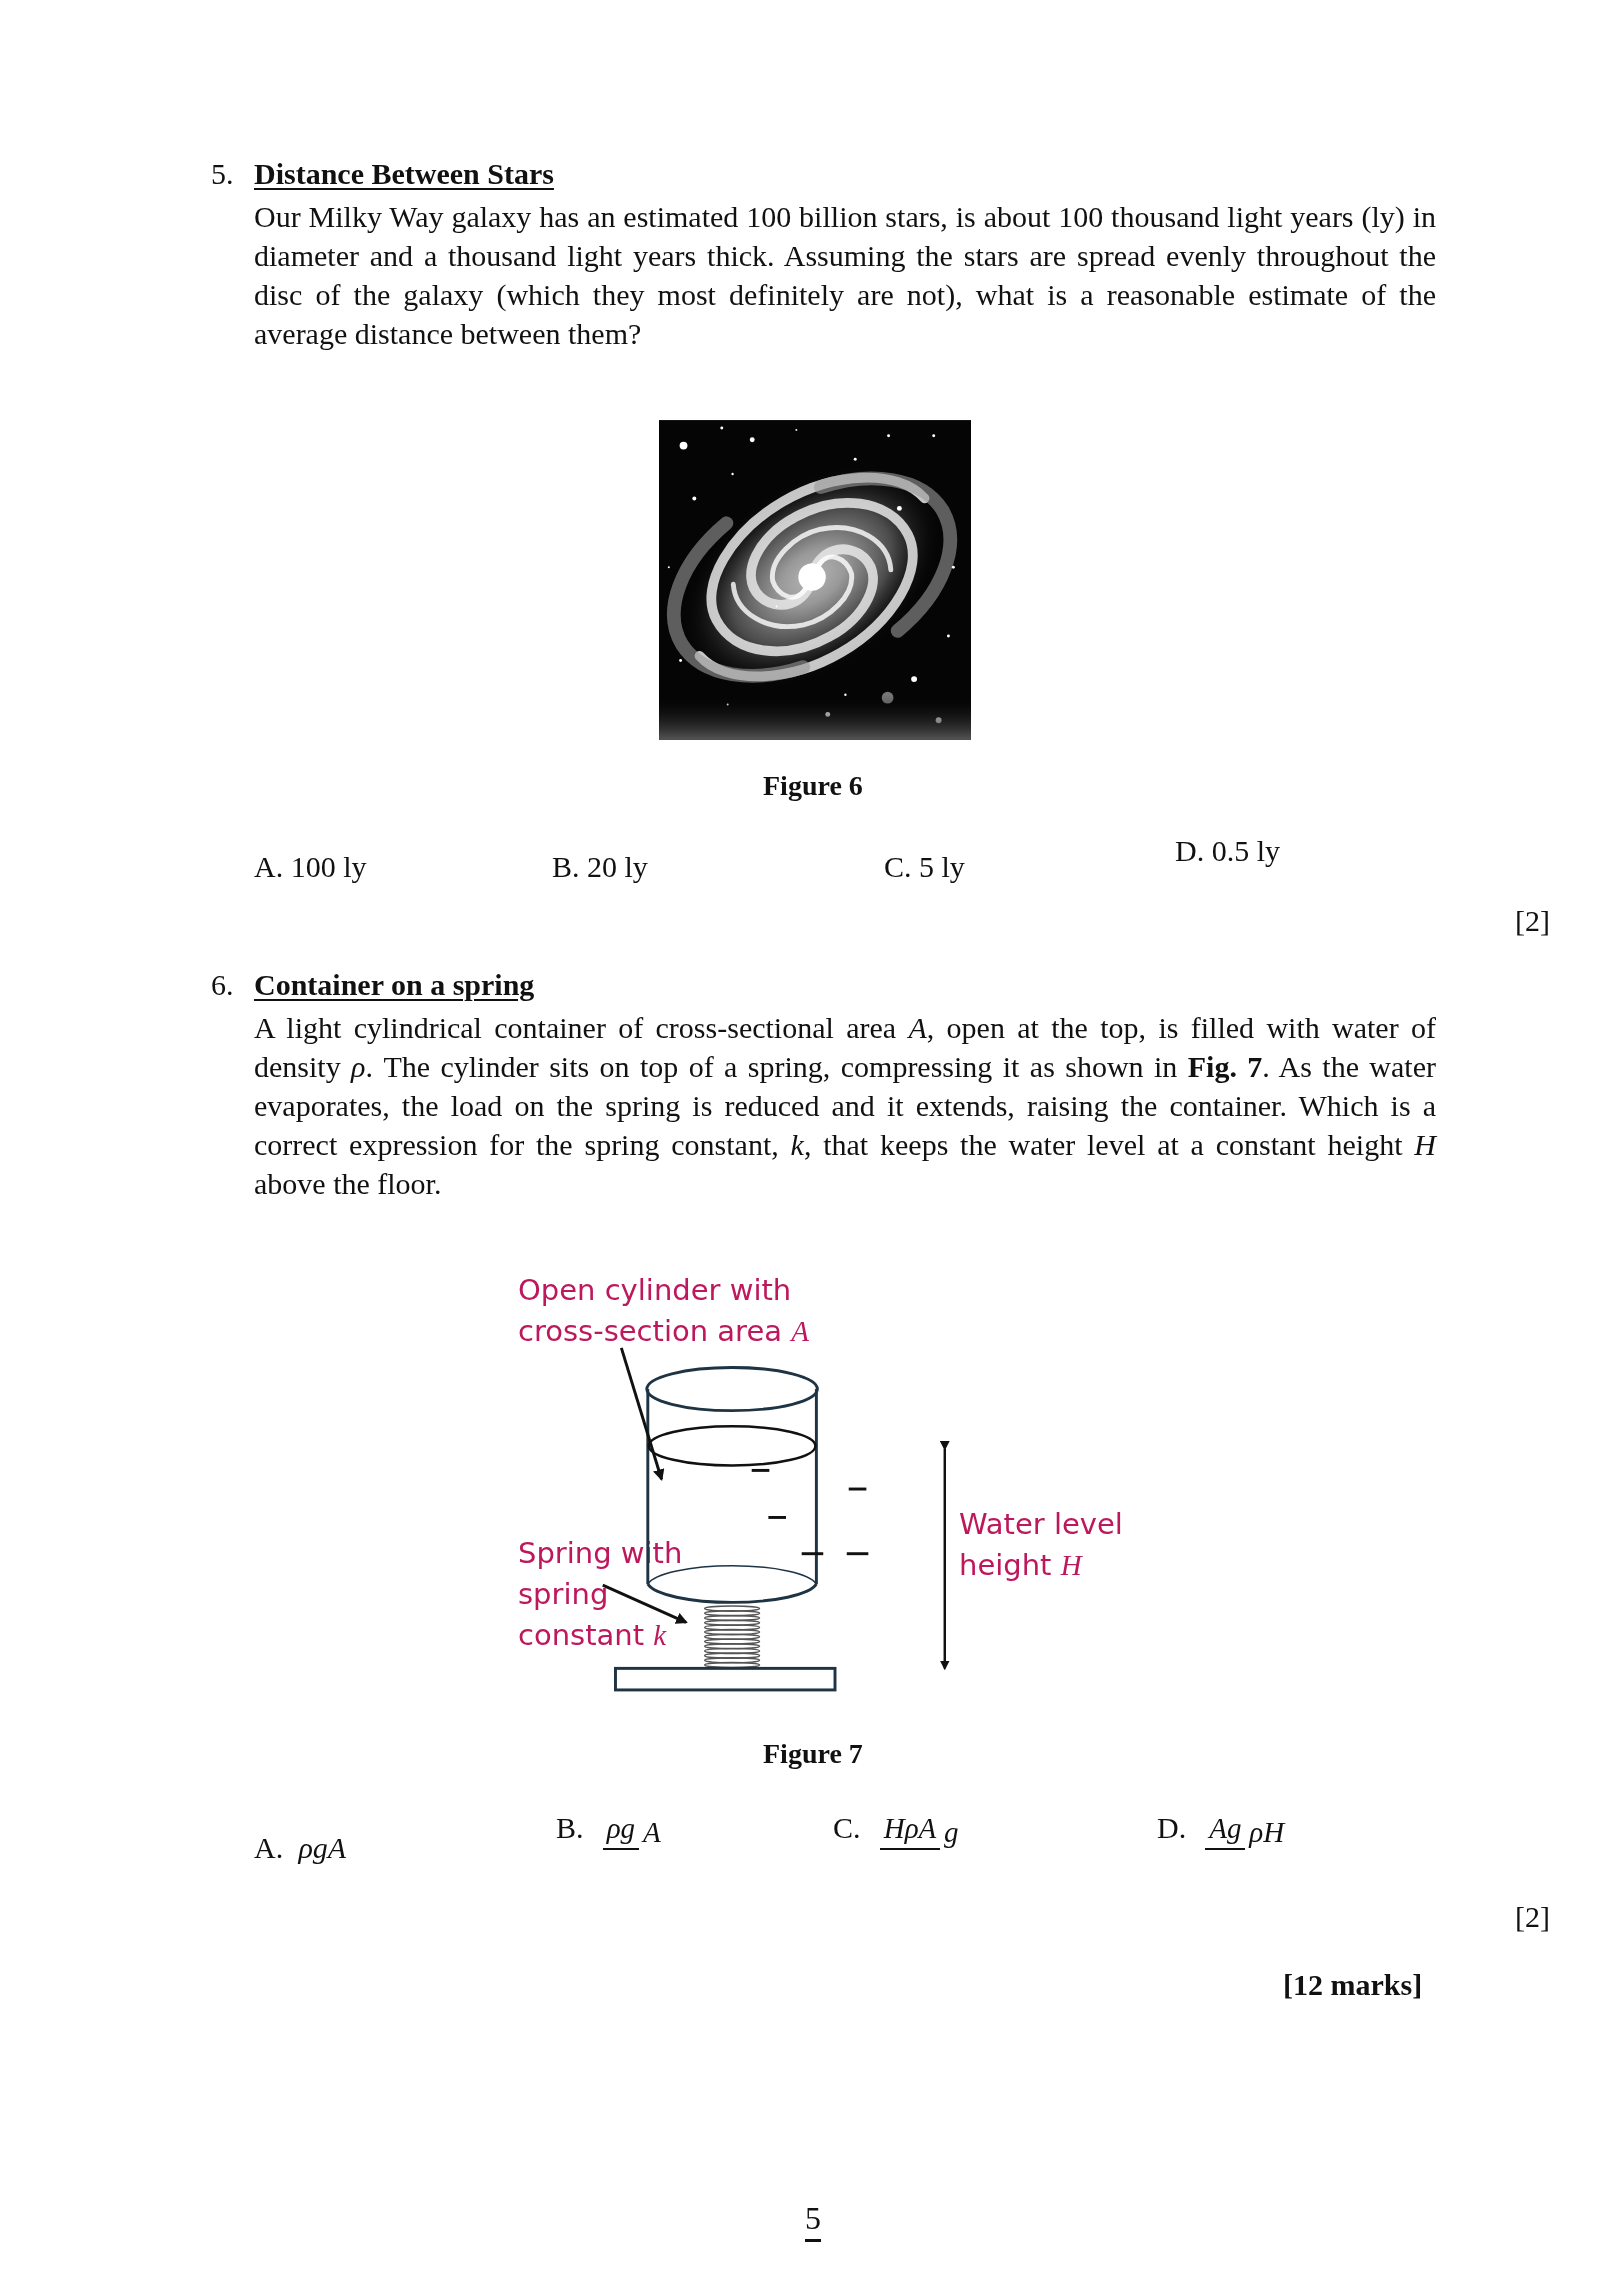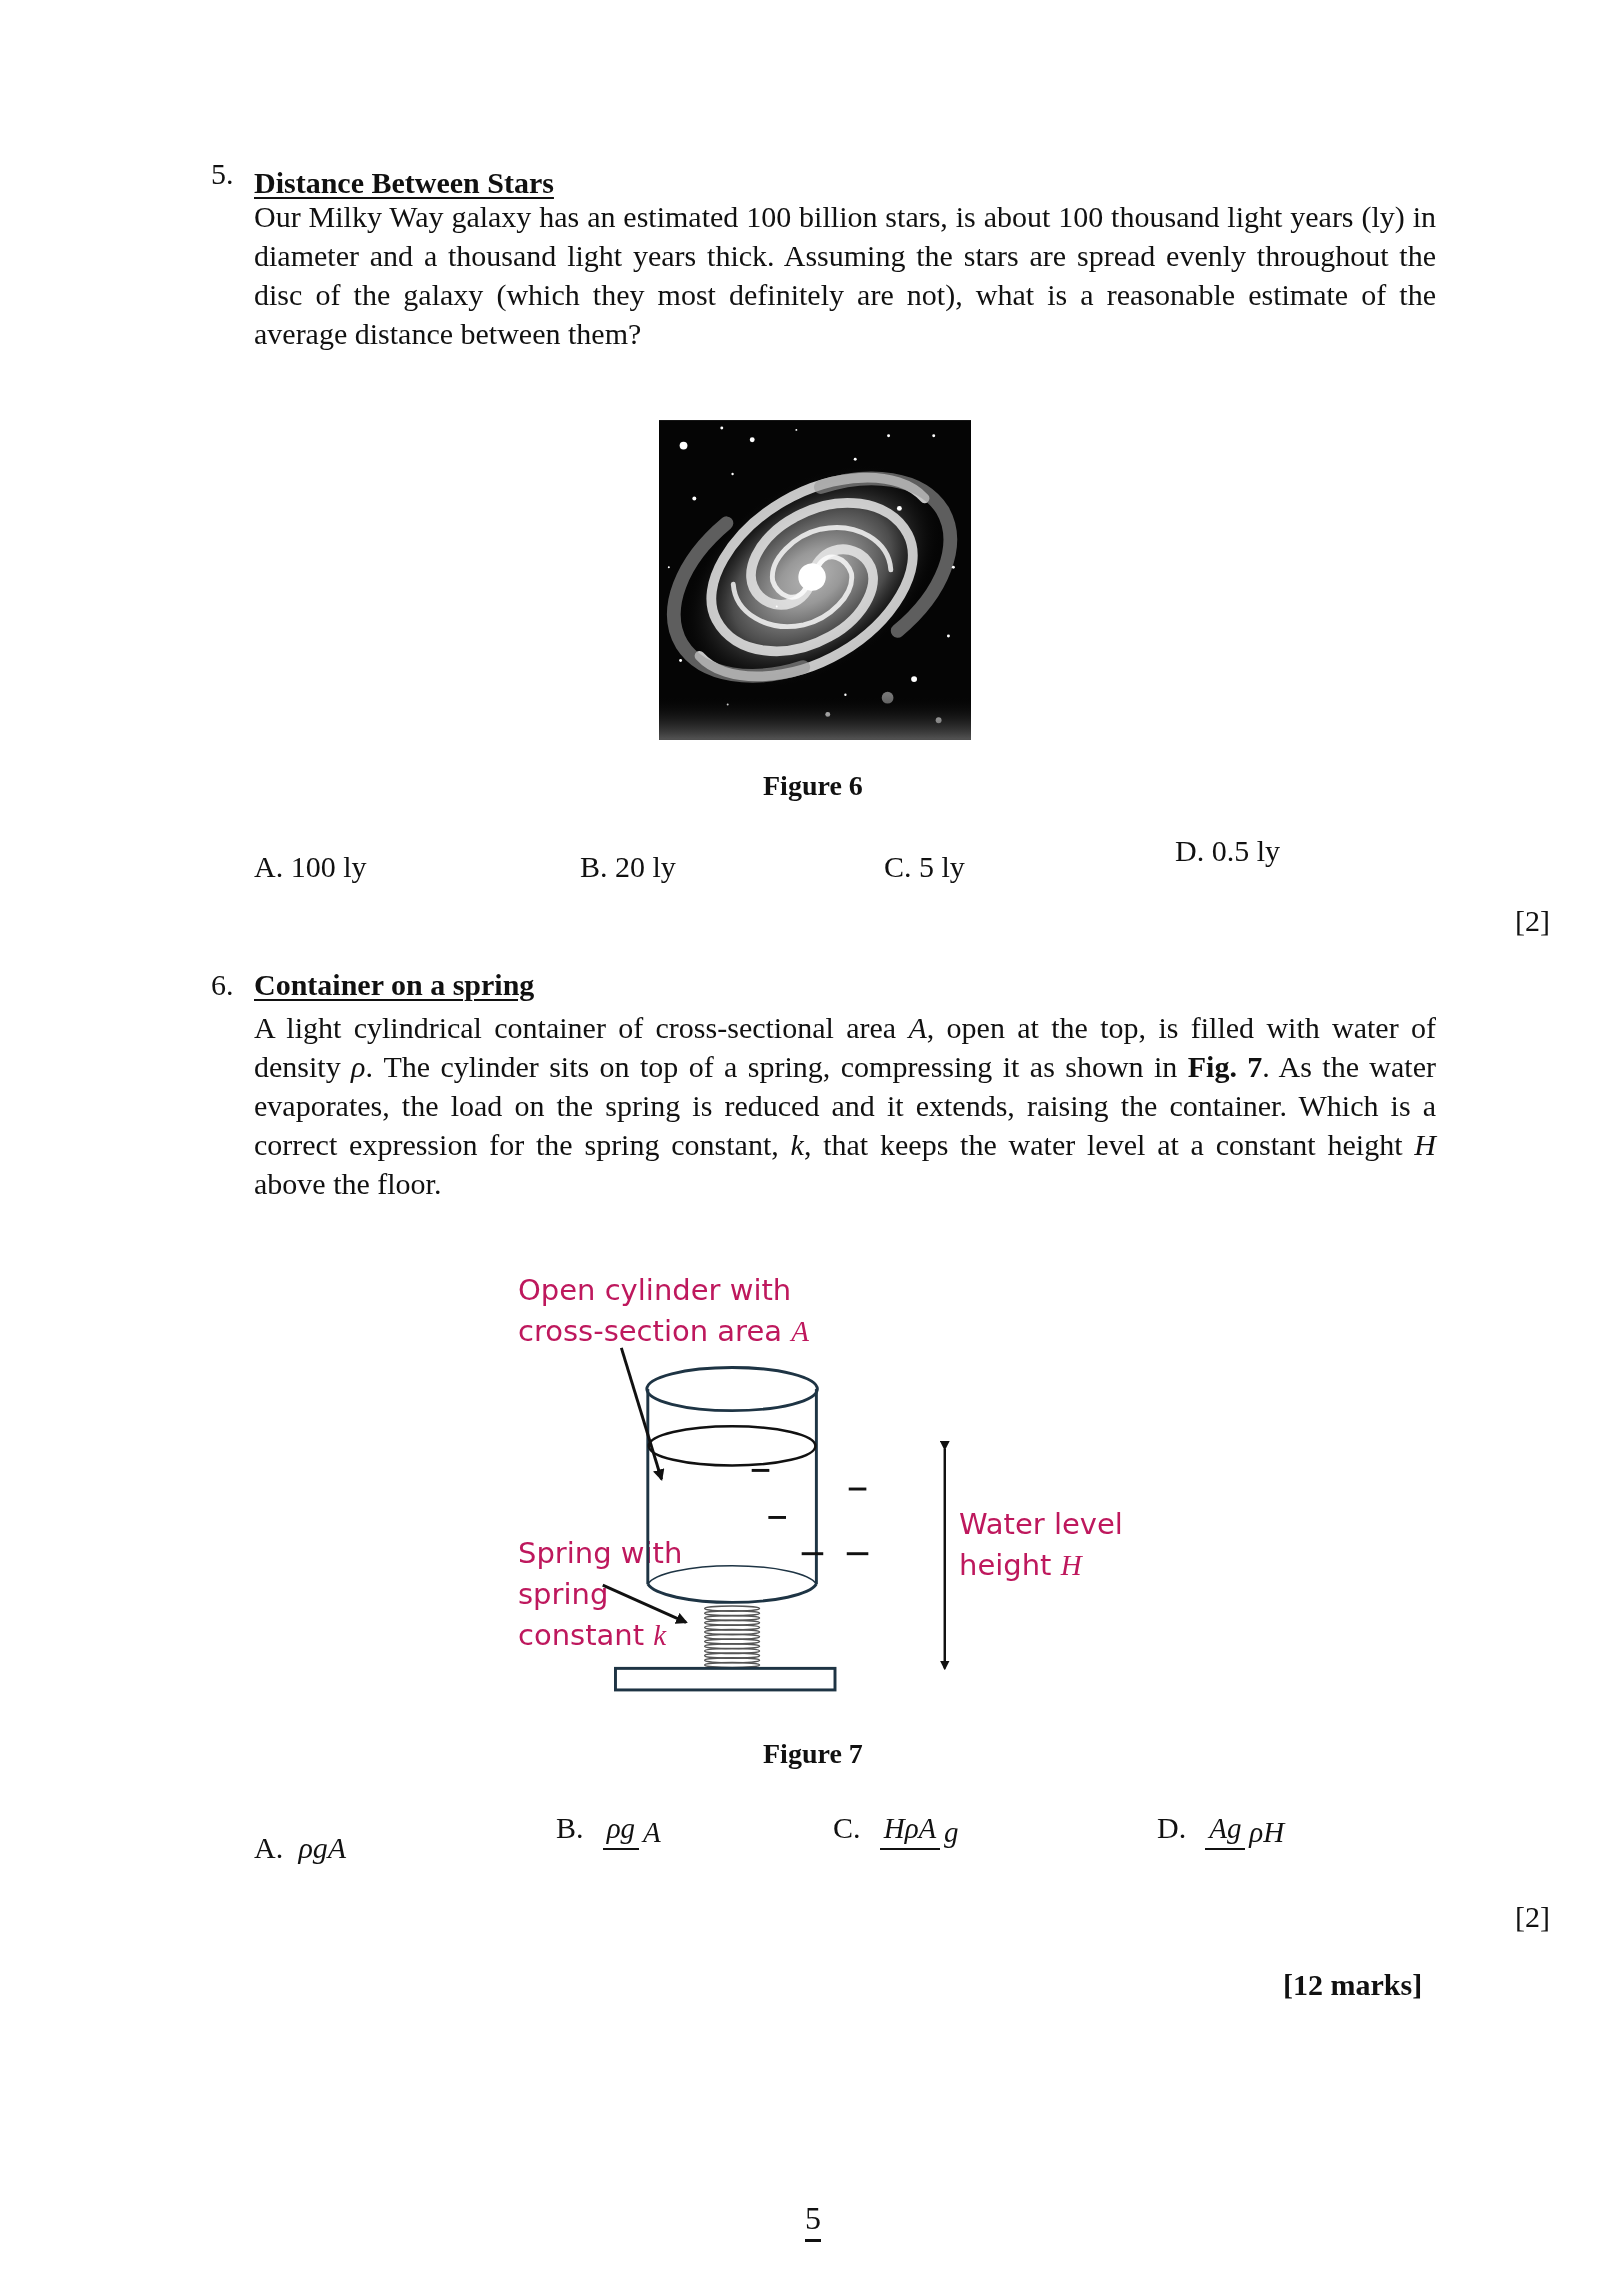--- a/index.html
+++ b/index.html
@@ -18,21 +18,21 @@
   .frac .num { padding: 0 3.9px 2.9px; border-bottom: 2px solid #111; font-style: italic; }
   .frac .den { padding: 2.9px 3.9px 0; font-style: italic; }
   .diag-label { font-family: "DejaVu Sans", "Liberation Sans", sans-serif; font-size: 29px; line-height: 41px; color: #be185d; }
   .diag-label i { font-family: "Liberation Serif", "DejaVu Serif", serif; }
   .pagenum { font-size: 32px; text-decoration: underline; text-underline-offset: 9.8px; }
 </style>
 </head>
 <body>
 
 <div class="abs qnum" style="left:211px; top:157px;">5.</div>
-<div class="abs qtitle" style="left:254px; top:166px;">Distance Between Stars</div>
+<div class="abs qtitle" style="left:254px; top:157px;">Distance Between Stars</div>
 <div class="abs para" style="left:254px; top:197px;">Our Milky Way galaxy has an estimated 100 billion stars, is about 100 thousand light years (ly) in diameter and a thousand light years thick.  Assuming the stars are spread evenly throughout the disc of the galaxy (which they most definitely are not), what is a reasonable estimate of the average distance between them?</div>
 
 <div class="abs" style="left:659px; top:420px; width:312px; height:320px;">
   <svg width="312" height="320" viewBox="0 0 318 326">
     <defs>
       <radialGradient id="core" cx="50%" cy="50%" r="50%">
         <stop offset="0%" stop-color="#ffffff"></stop>
         <stop offset="25%" stop-color="#d8d8d8"></stop>
         <stop offset="60%" stop-color="#6a6a6a"></stop>
         <stop offset="100%" stop-color="#000" stop-opacity="0"></stop>
@@ -80,21 +80,21 @@
     <circle cx="233" cy="283" r="6" fill="#777"></circle>
     <rect x="0" y="280" width="318" height="46" fill="url(#floor)"></rect>
   </svg>
 </div>
 <div class="abs caption" style="left:763px; top:770px;">Figure 6</div>
 
 <div class="abs opt" style="left:254px; top:850px;">
   <span>A.</span>
   <span>100 ly</span>
 </div>
-<div class="abs opt" style="left:580px; top:850px;">
+<div class="abs opt" style="left:552px; top:850px;">
   <span>B.</span>
   <span>20 ly</span>
 </div>
 <div class="abs opt" style="left:884px; top:850px;">
   <span>C.</span>
   <span>5 ly</span>
 </div>
 <div class="abs opt" style="left:1175px; top:834px;">
   <span>D.</span>
   <span>0.5 ly</span>

